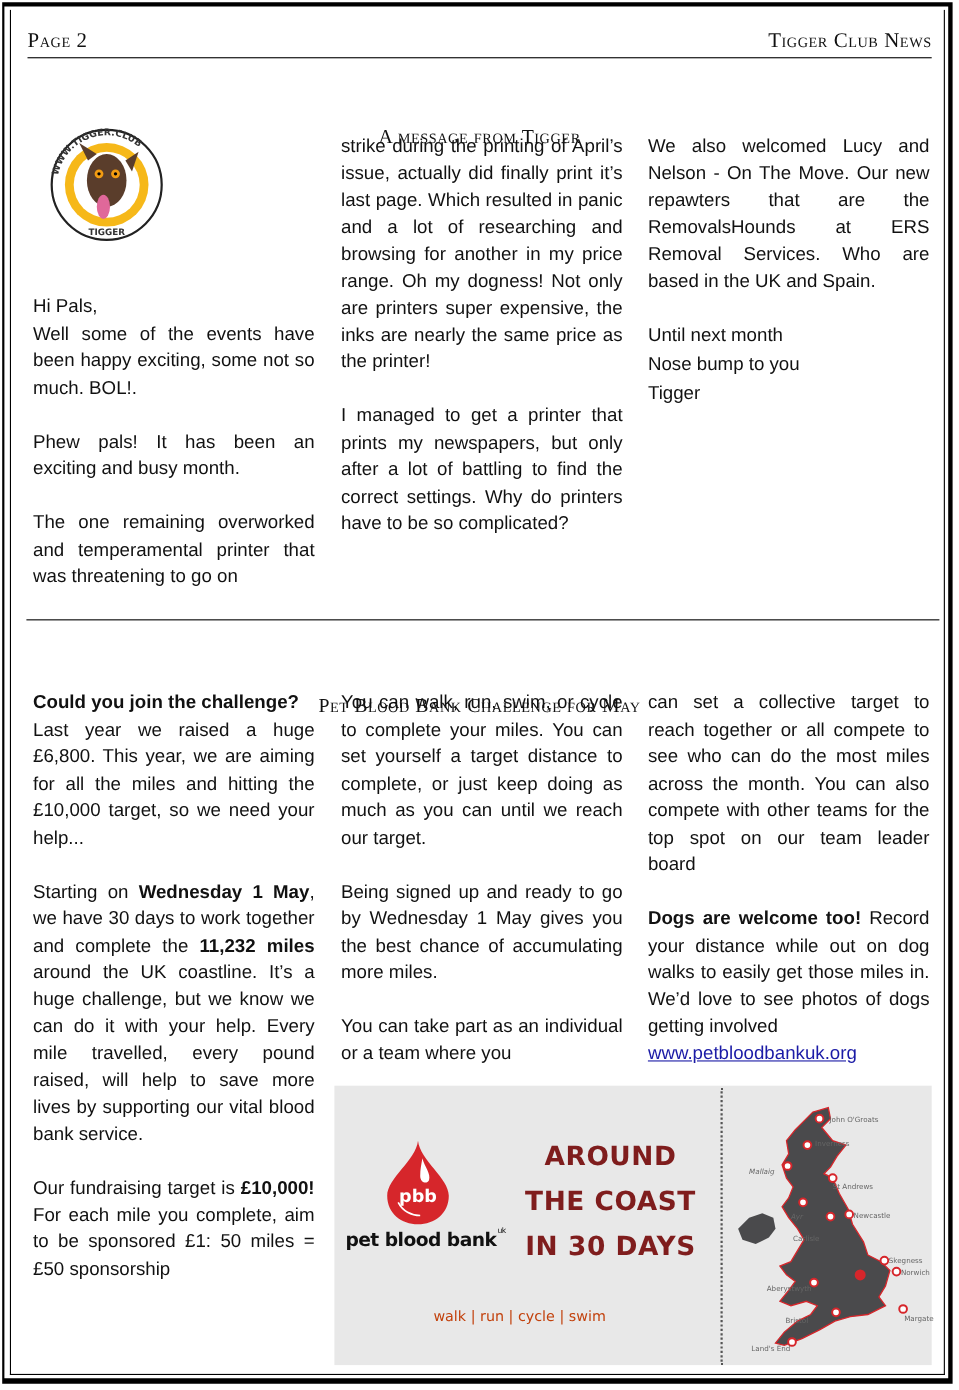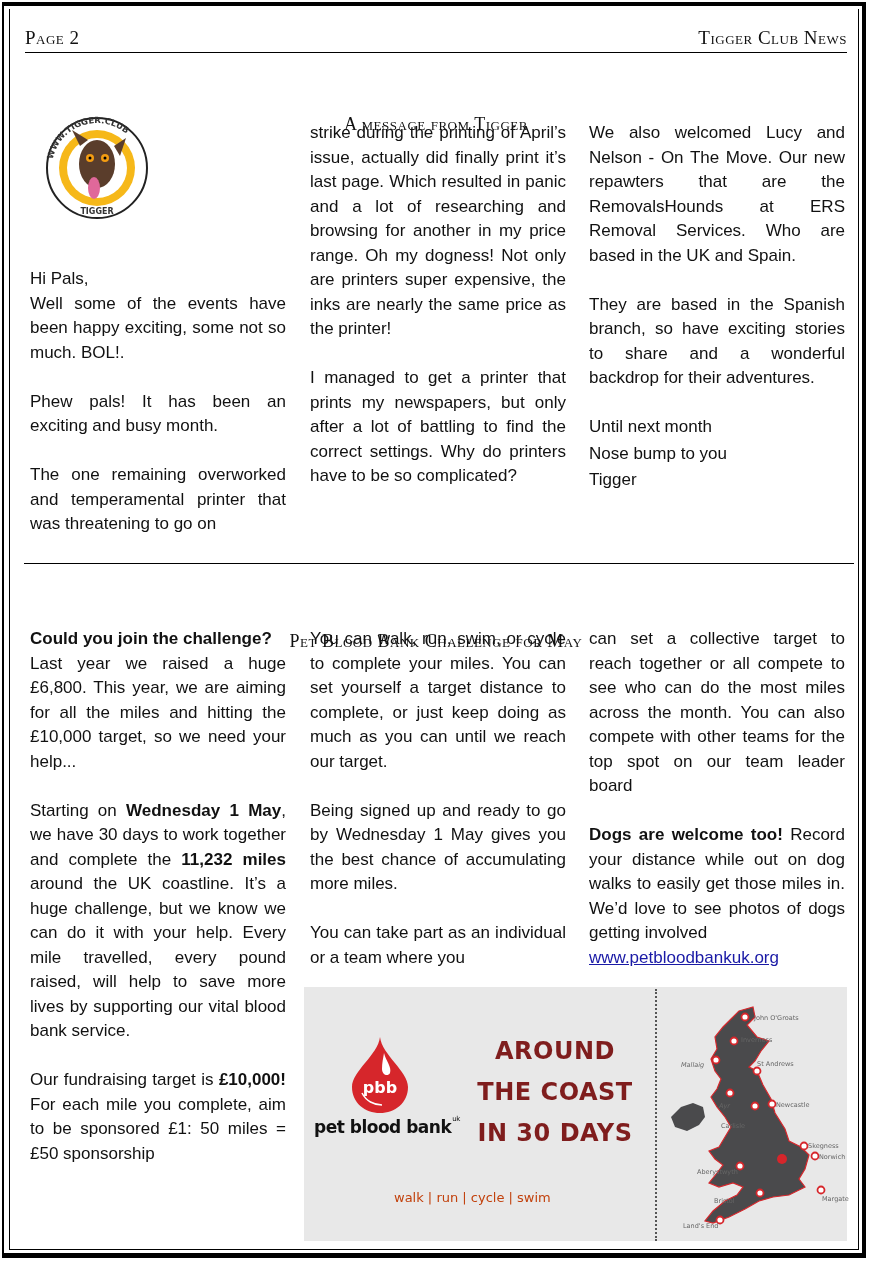--- a/index.html
+++ b/index.html
@@ -64,21 +64,20 @@
   <p>The one remaining overworked and temperamental printer that was threatening to go on</p>
 </div>
 
 <div class="col" style="left:310px; top:121px;">
   <p>strike during the printing of April’s issue, actually did finally print it’s last page. Which resulted in panic and a lot of researching and browsing for another in my price range. Oh my dogness! Not only are printers super expensive, the inks are nearly the same price as the printer!</p>
   <p>I managed to get a  printer that prints my newspapers, but only after a lot of battling to find the correct settings. Why do printers have to be so complicated?</p>
 </div>
 
 <div class="col" style="left:589px; top:121px;">
   <p>We also welcomed Lucy and Nelson - On The Move. Our new repawters that are the RemovalsHounds at ERS Removal Services. Who are based in the UK and Spain.</p>
-  <p>They are based in the Spanish branch, so have exciting stories to share and a wonderful backdrop for their adventures.</p>
   <p class="nogap" style="text-align:left;">Until next month</p>
   <p class="nogap" style="text-align:left; margin-top:2px;">Nose bump to you</p>
   <p class="nogap" style="text-align:left; margin-top:2px;">Tigger</p>
 </div>
 
 <div class="divider" style="top:563px;"></div>
 
 <div class="section-title" style="top:583px;">Pet Blood Bank Challenge for May</div>
 
 <div class="col" style="left:30px; top:627px;">
@@ -135,21 +134,21 @@
         <circle cx="81" cy="177" r="3.5"></circle>
         <circle cx="101" cy="204" r="3.5"></circle>
         <circle cx="162" cy="201" r="3.5"></circle>
         <circle cx="61" cy="231" r="3.5"></circle>
       </g>
       <circle cx="123" cy="170" r="5" fill="#d6262b"></circle>
     </svg>
     <span class="map-label" style="left:95px; top:25px;">John O'Groats</span>
     <span class="map-label" style="left:82px; top:47px;">Inverness</span>
     <span class="map-label" style="left:22px; top:72px; font-style:italic;">Mallaig</span>
-    <span class="map-label" style="left:98px; top:71px;text-align:right;">St Andrews</span>
+    <span class="map-label" style="left:98px; top:86px;text-align:right;">St Andrews</span>
     <span class="map-label" style="left:60px; top:113px; font-style:italic;">Ayr</span>
     <span class="map-label" style="left:117px; top:112px;">Newcastle</span>
     <span class="map-label" style="left:62px; top:133px;">Carlisle</span>
     <span class="map-label" style="left:149px; top:153px;">Skegness</span>
     <span class="map-label" style="left:160px; top:164px;">Norwich</span>
     <span class="map-label" style="left:38px; top:179px;">Aberystwyth</span>
     <span class="map-label" style="left:55px; top:208px;">Bristol</span>
     <span class="map-label" style="left:163px; top:206px;">Margate</span>
     <span class="map-label" style="left:24px; top:233px;">Land's End</span>
   </div>

